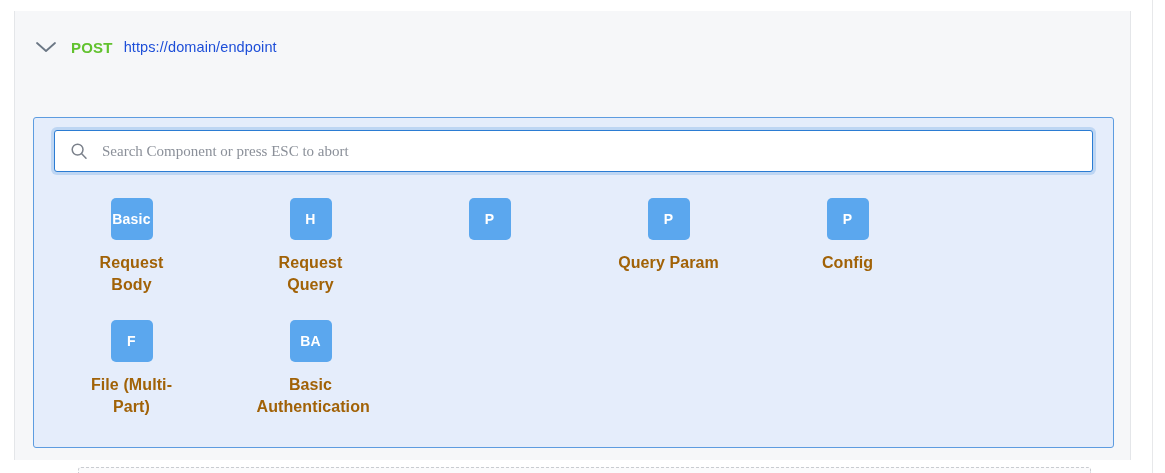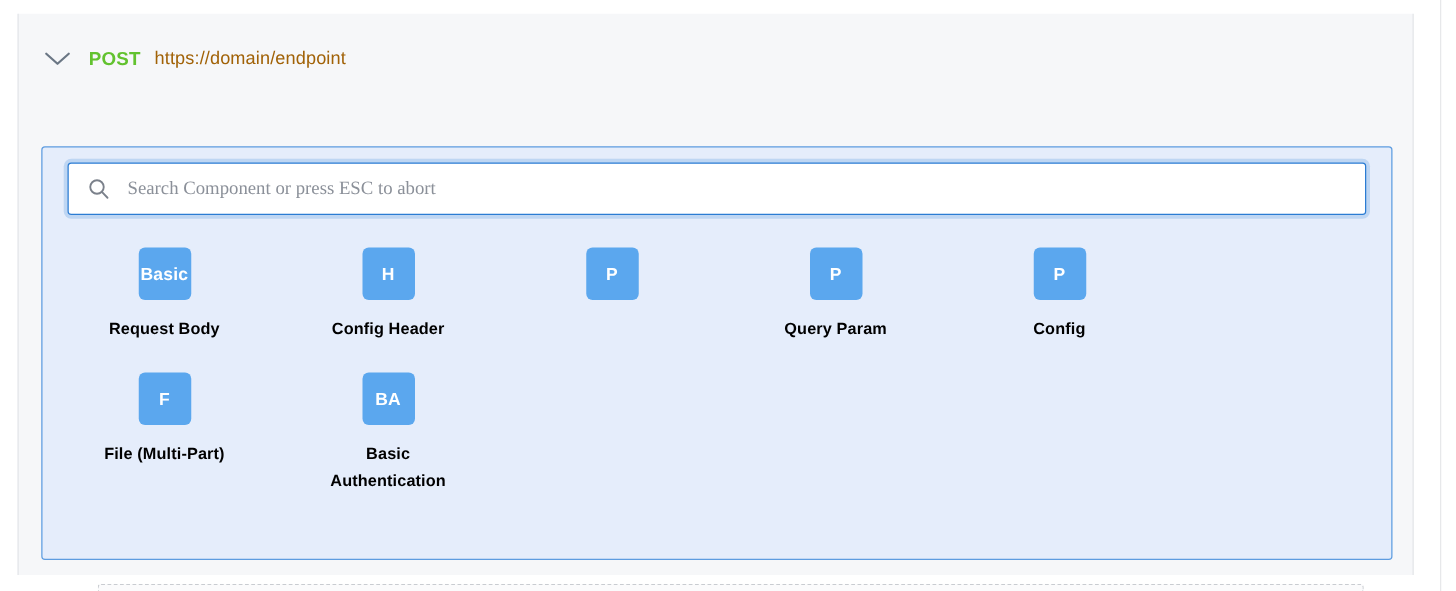--- a/index.html
+++ b/index.html
@@ -63,21 +63,21 @@
 
   .method-label {
     color: #62c22f;
     font-size: 15px;
     font-weight: bold;
     letter-spacing: 0.2px;
     margin-right: 11px;
   }
 
   .endpoint-url {
-    color: #a16207;
+    color: #1d4ed8;
     font-size: 14.5px;
     font-weight: normal;
     letter-spacing: 0.1px;
   }
 
   
   .picker-panel {
     position: absolute;
     left: 18px;
     top: 106px;
@@ -158,23 +158,23 @@
     align-items: center;
     justify-content: center;
     font-size: 14px;
     font-weight: bold;
     letter-spacing: 0.2px;
     margin-bottom: 12px;
   }
   .component-tile.tile-wide { font-size: 14px; }
 
   .component-label {
-    font-size: 13px;
+    font-size: 16px;
     font-weight: bold;
-    color: #000000;
+    color: #a16207;
     text-align: center;
     line-height: 22px;
     max-width: 108px;
     letter-spacing: 0.1px;
   }
 
   
   .next-step-placeholder {
     position: absolute;
     left: 78px;
@@ -222,21 +222,21 @@
 
       <div class="component-grid">
 
         <div class="component-item">
           <div class="component-tile tile-wide">Basic</div>
           <div class="component-label">Request Body</div>
         </div>
 
         <div class="component-item">
           <div class="component-tile">H</div>
-          <div class="component-label">Config Header</div>
+          <div class="component-label">Request Query</div>
         </div>
 
         <div class="component-item">
           <div class="component-tile">P</div>
         </div>
 
         <div class="component-item">
           <div class="component-tile">P</div>
           <div class="component-label">Query Param</div>
         </div>

